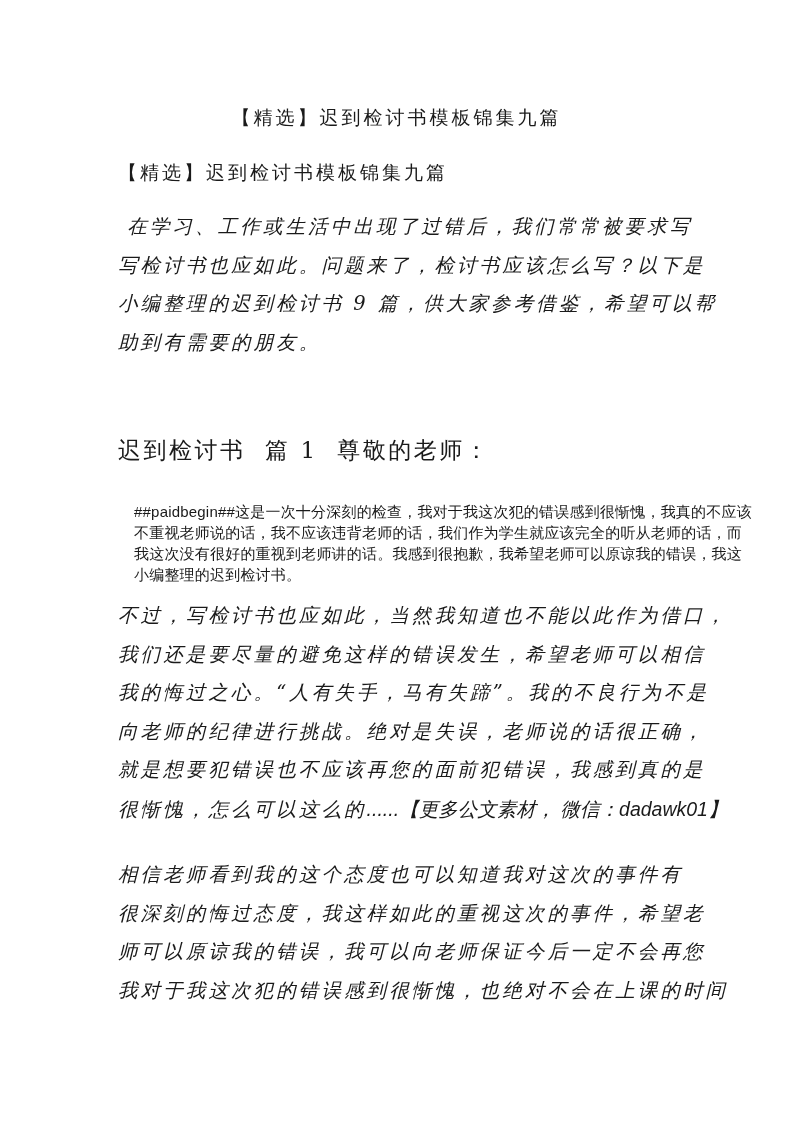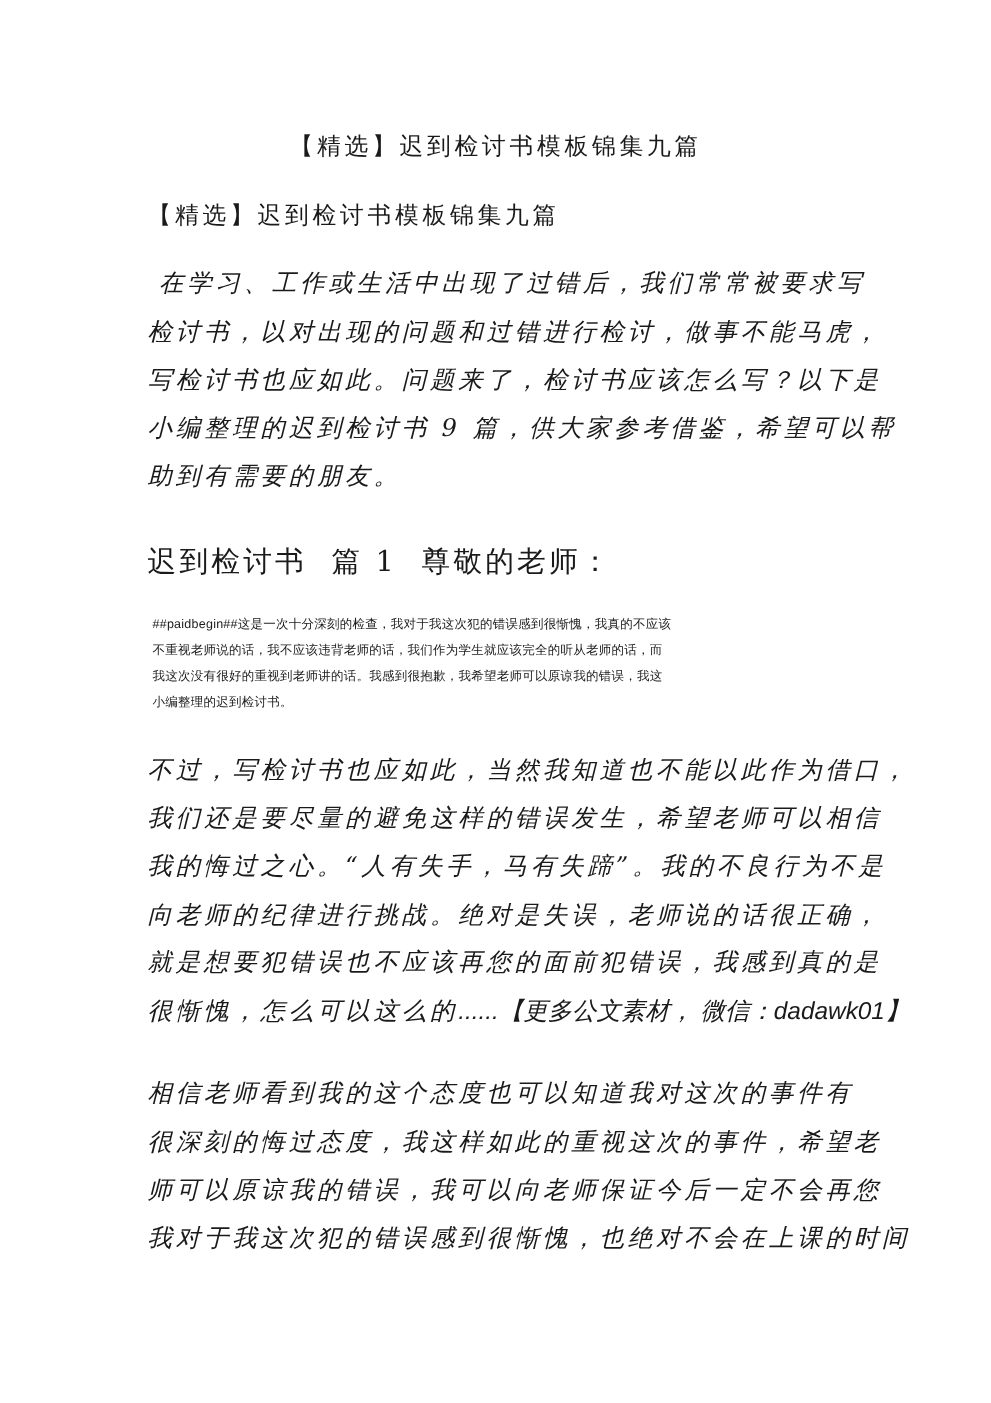--- a/index.html
+++ b/index.html
@@ -22,41 +22,40 @@
       font-size: 19.5px; letter-spacing: 3.1px; line-height: 38.5px;
       text-align: justify; margin: 0; font-style: italic;
     }
     .intro { top: 208px; }
     .section-head {
       position: absolute; top: 438px; left: 118px; width: 560px;
       font-size: 23px; letter-spacing: 2.5px; line-height: 24px;
     }
     .small-para {
       position: absolute; top: 485px; left: 118px; width: 560px;
-      font-size: 10px; line-height: 21px; text-align: justify; margin: 4px;
+      font-size: 15px; line-height: 21px; text-align: justify; margin: 16px;
       letter-spacing: 0.2px;
     }
     .small-para .marker { font-family: "Liberation Sans", sans-serif; }
     .p2 { top: 597px; }
     .p3 { top: 856px; }
     .ad { font-family: "Liberation Sans", sans-serif; letter-spacing: 0; }
     .line { display: block; white-space: nowrap; }
   </style>
 </head>
 <body>
 
 <div class="page">
 
   <div class="doc-title">【精选】迟到检讨书模板锦集九篇</div>
 
   <div class="sub-title">【精选】迟到检讨书模板锦集九篇</div>
 
   <p class="para-big intro">
     <span class="line" style="white-space:pre"> 在学习、工作或生活中出现了过错后，我们常常被要求写</span>
-    <span class="line">检讨书，以对出现的问题和过错进行检讨，做事不能马虎，</span>
     <span class="line">写检讨书也应如此。问题来了，检讨书应该怎么写？以下是</span>
     <span class="line">小编整理的迟到检讨书 9 篇，供大家参考借鉴，希望可以帮</span>
     <span class="line">助到有需要的朋友。</span>
   </p>
 
   <div class="section-head" style="white-space:pre">迟到检讨书  篇 1  尊敬的老师：</div>
 
   <p class="small-para">
     <span class="line"><span class="marker">##paidbegin##</span><span>这是一次十分深刻的检查，我对于我这次犯的错误感到很惭愧，我真的不应该</span></span>
     <span class="line">不重视老师说的话，我不应该违背老师的话，我们作为学生就应该完全的听从老师的话，而</span>

